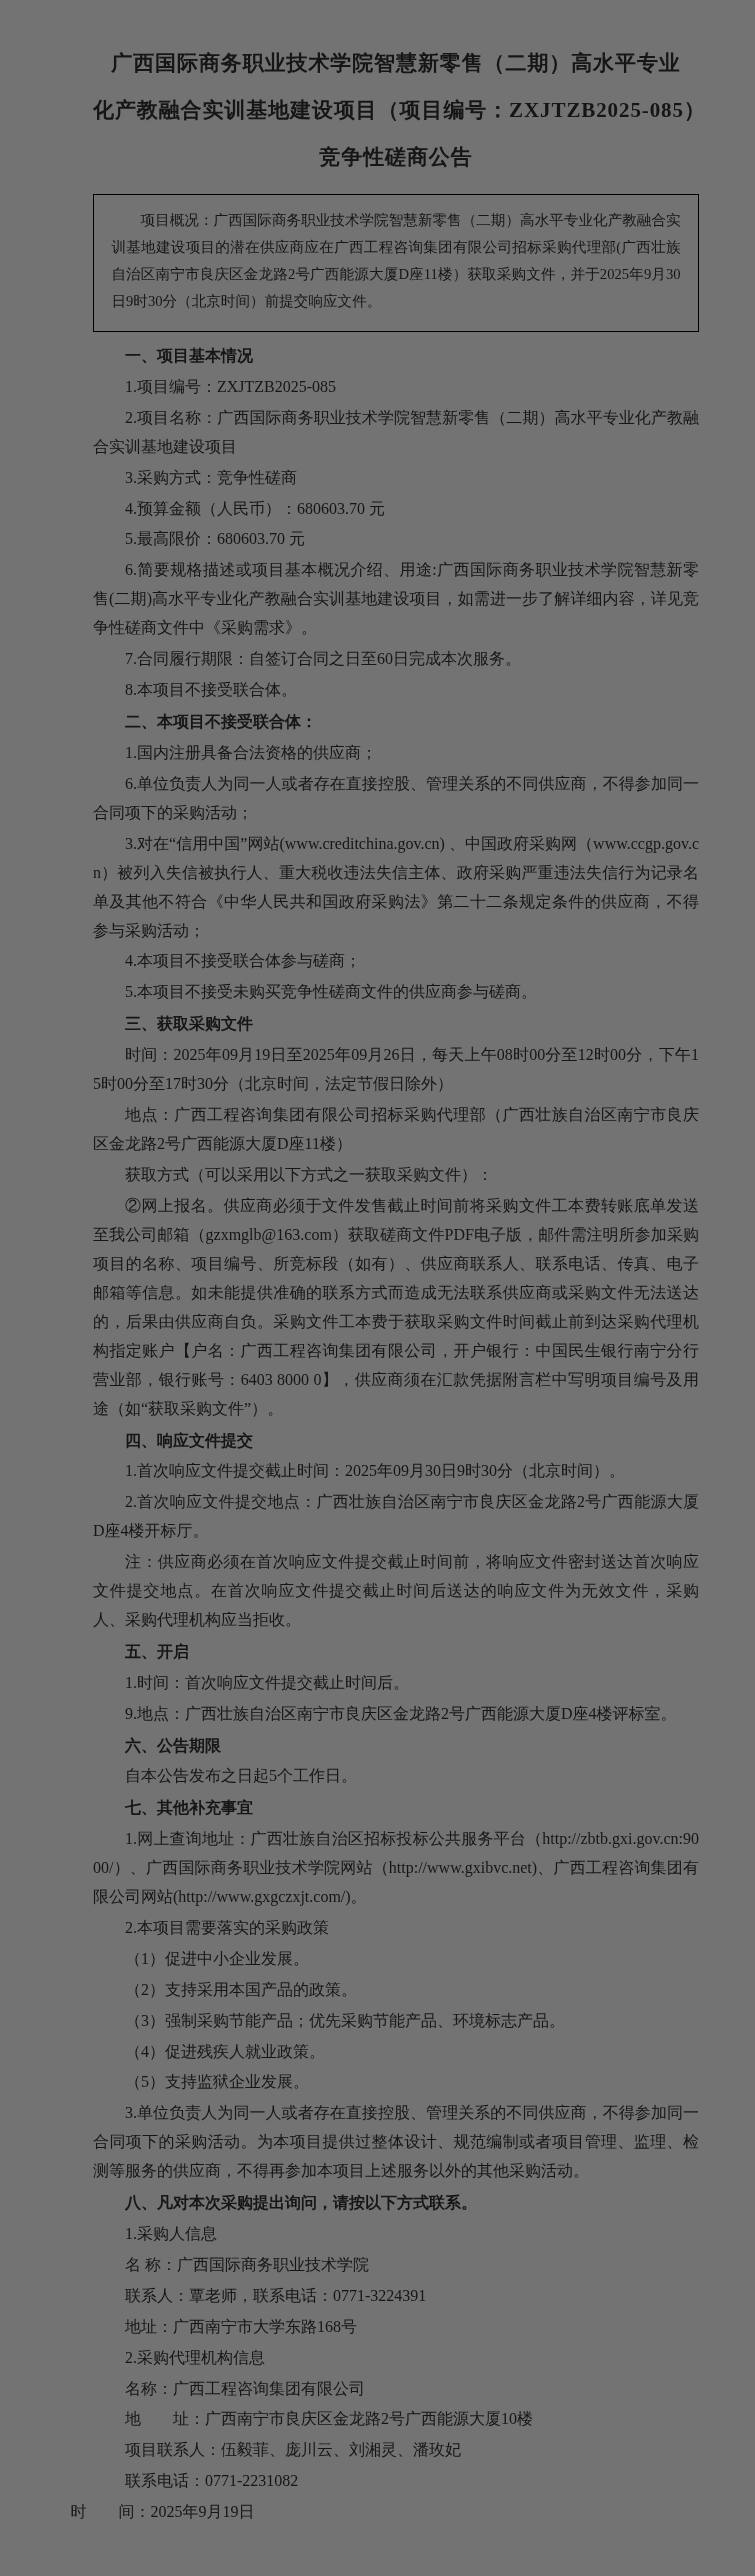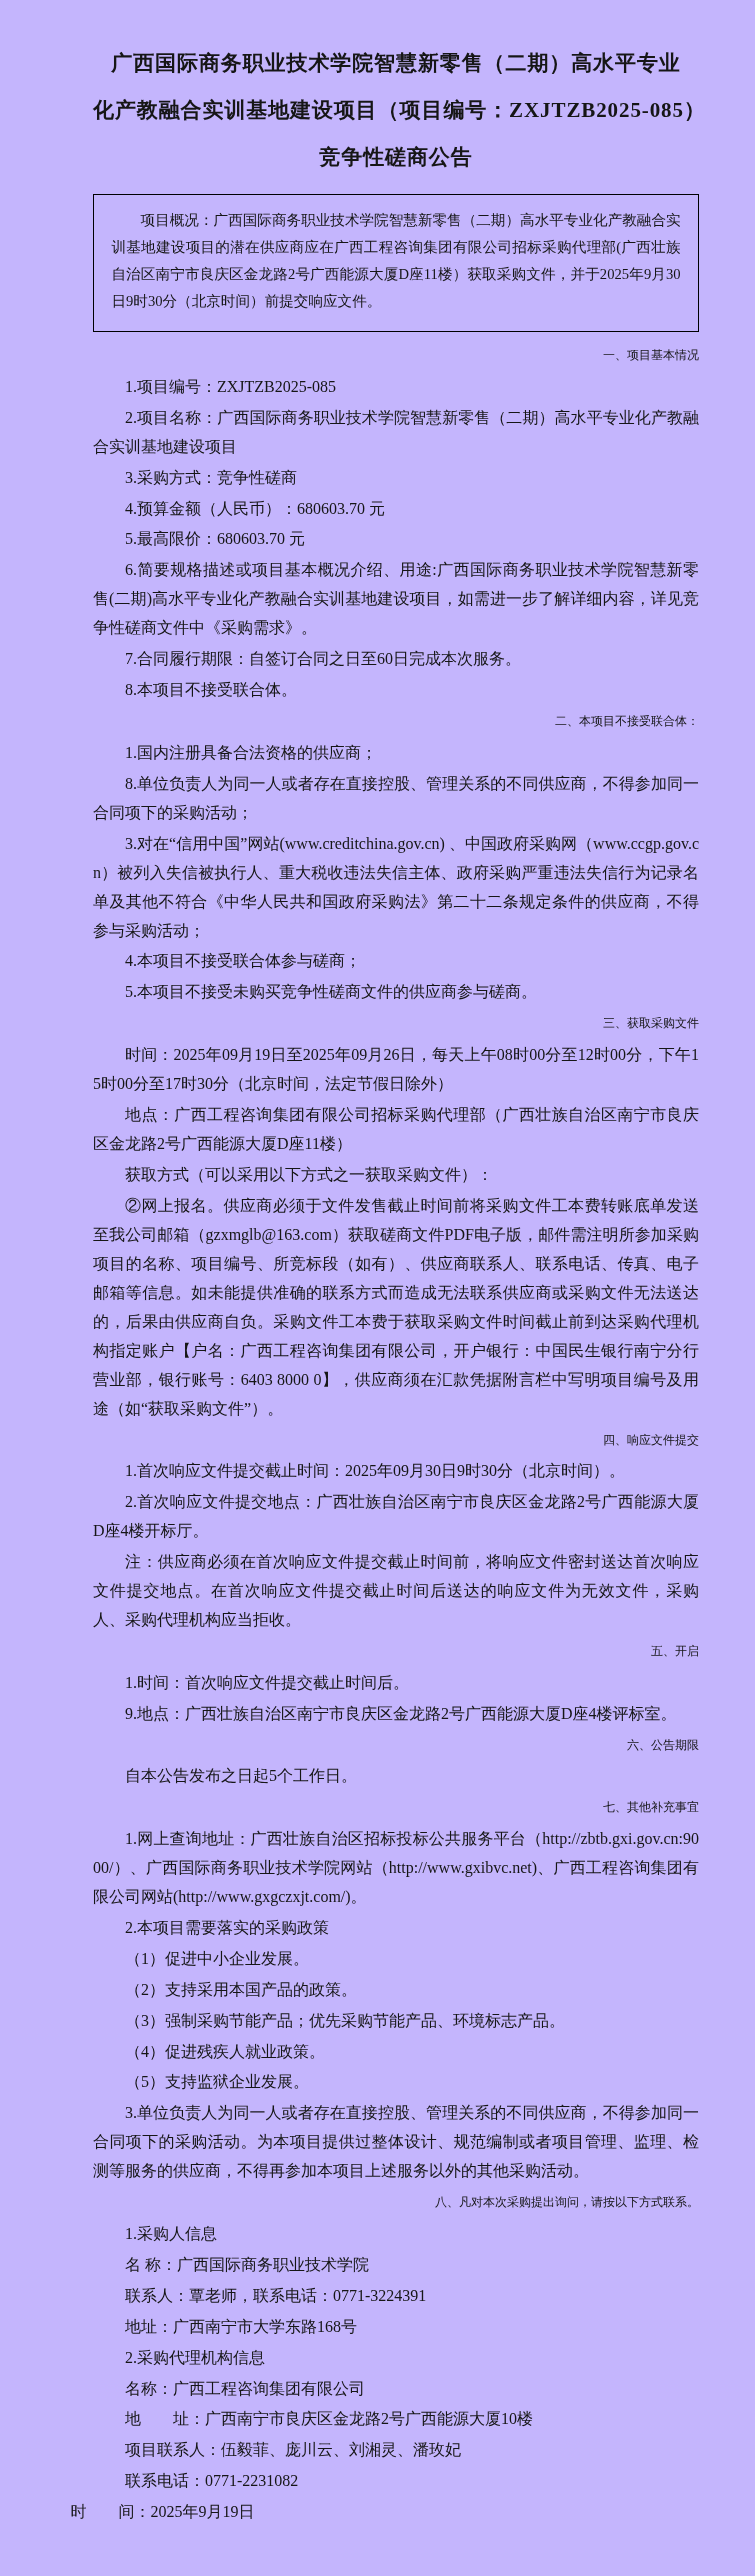--- a/index.html
+++ b/index.html
@@ -1,21 +1,21 @@
 <!DOCTYPE html>
 <html style="font-size:15px"><head>
 <meta charset="utf-8">
 <style>
   html, body { margin: 0; padding: 0; background: #ffffff; }
   .page {
     position: relative;
     width: 756px;
     height: 2576px;
     margin: 0 auto;
-    background: #c4b5fd;
+    background: #737373;
     color: #161616;
     font-family: "Liberation Serif", "DejaVu Serif", serif;
     box-sizing: border-box;
     padding: 40px 57px 0 93px;
     overflow: hidden;
   }
   .title-block { text-align: center; margin-bottom: 13.2px; }
   .title-line {
     font-size: 21px;
     font-weight: bold;
@@ -32,26 +32,25 @@
   .overview-box .para { margin: 8px; line-height: 27px; font-size: 14.6px; }
   .para {
     font-size: 16px;
     line-height: 29px;
     margin: 1.9px 0;
     text-align: justify;
     text-indent: 2em;
     word-break: break-all;
   }
   .heading {
-    font-size: 12px;
-    font-weight: normal;
+    font-size: 16px;
+    font-weight: bold;
     line-height: 29px;
     margin: 2.8px 0 1.9px 0;
     text-indent: 2em;
-    text-align: right;
   }
   .para.flush { text-indent: 0; margin-left: -1.4em; }
   .doc-section { margin: 0; }
 </style>
 </head>
 <body>
 
 <div class="page">
   <header class="title-block">
     <div class="title-line">广西国际商务职业技术学院智慧新零售（二期）高水平专业</div>
@@ -82,21 +81,21 @@
   <p class="para">7.合同履行期限：自签订合同之日至60日完成本次服务。</p>
 
   <p class="para">8.本项目不接受联合体。</p>
 </section>
 
   <section class="doc-section">
     <h2 class="heading">二、本项目不接受联合体：</h2>
 
   <p class="para">1.国内注册具备合法资格的供应商；</p>
 
-  <p class="para">8.单位负责人为同一人或者存在直接控股、管理关系的不同供应商，不得参加同一合同项下的采购活动；</p>
+  <p class="para">6.单位负责人为同一人或者存在直接控股、管理关系的不同供应商，不得参加同一合同项下的采购活动；</p>
 
   <p class="para">3.对在“信用中国”网站(www.creditchina.gov.cn) 、中国政府采购网（www.ccgp.gov.cn）被列入失信被执行人、重大税收违法失信主体、政府采购严重违法失信行为记录名单及其他不符合《中华人民共和国政府采购法》第二十二条规定条件的供应商，不得参与采购活动；</p>
 
   <p class="para">4.本项目不接受联合体参与磋商；</p>
 
   <p class="para">5.本项目不接受未购买竞争性磋商文件的供应商参与磋商。</p>
 </section>
 
   <section class="doc-section">
     <h2 class="heading">三、获取采购文件</h2>

